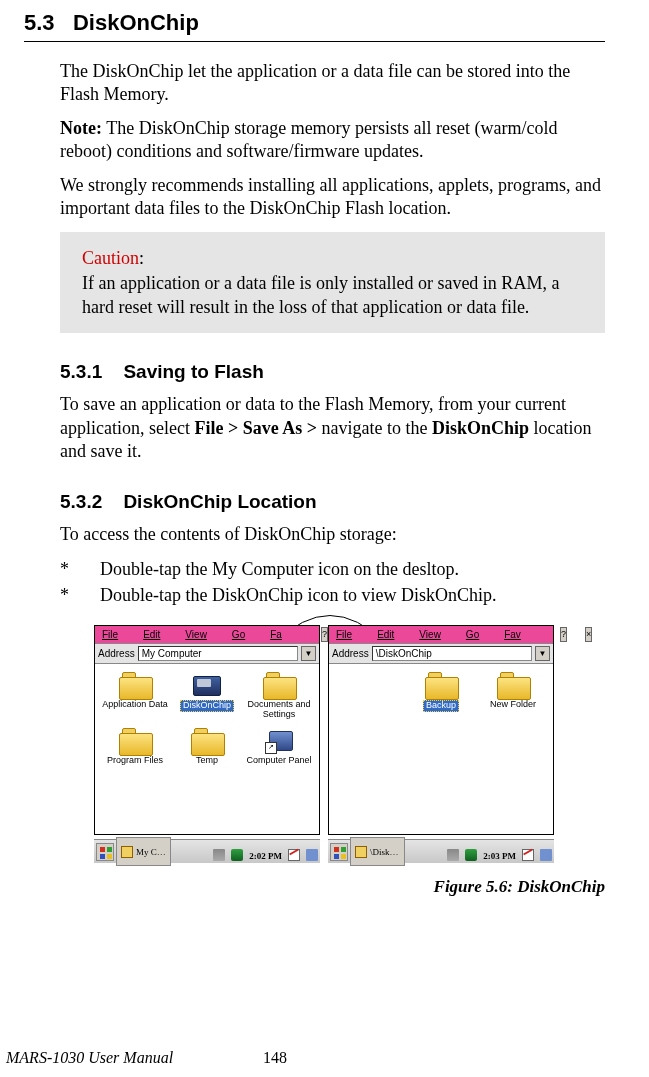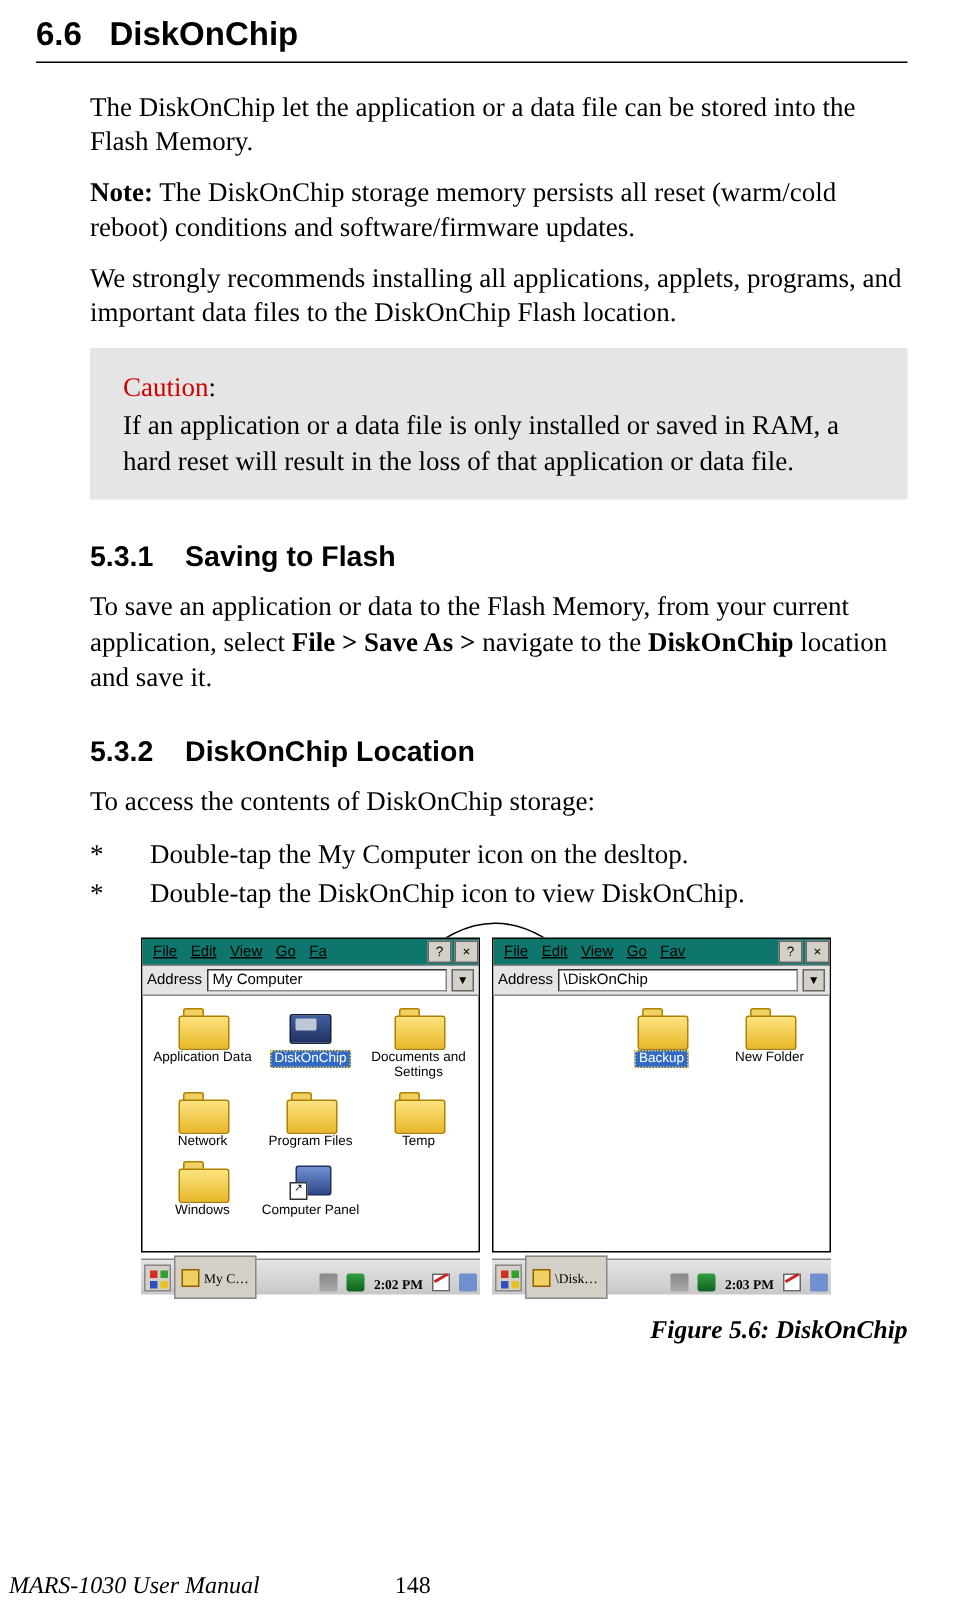--- a/index.html
+++ b/index.html
@@ -74,23 +74,23 @@
       background: #fff;
       font-family: Tahoma, Arial, sans-serif;
       font-size: 10px;
       position: relative;
     }
     .menubar {
       display: flex;
       align-items: center;
       height: 18px;
       border-bottom: 1px solid #888;
-      background: #0f766e;
+      background: #ec4899;
       padding-left: 3px;
-      gap: 1px;
+      gap: 17px;
     }
     .menubar .m {
       padding: 0 4px;
       text-decoration: underline;
       font-size: 10px;
     }
     .menubar .spacer { flex: 1; }
     .menubar .mb-btn {
       width: 16px;
       height: 15px;
@@ -302,21 +302,21 @@
       display: flex;
       font-style: italic;
       font-size: 16px;
     }
     .footer .pg { margin-left: 90px; font-style: normal; }
   </style>
 </head>
 <body>
 
 <div class="section-title">
-  <span>6.6</span>&nbsp;&nbsp;&nbsp;<span>DiskOnChip</span>
+  <span>5.3</span>&nbsp;&nbsp;&nbsp;<span>DiskOnChip</span>
 </div>
 
 <p class="body-text">The DiskOnChip let the application or a data file can be stored into the Flash Memory.</p>
 
 <p class="body-text">
   <span class="b">Note:</span><span> The DiskOnChip storage memory persists all reset (warm/cold reboot) conditions and software/firmware updates.</span>
 </p>
 
 <p class="body-text">We strongly recommends installing all applications, applets, programs, and important data files to the DiskOnChip Flash location.</p>
 
@@ -372,24 +372,22 @@
       </div>
       <div class="addrbar">
         <span class="lbl">Address</span>
         <span class="fld">My Computer</span>
         <span class="dd">▼</span>
       </div>
       <div class="icon-grid" id="grid1">
           <div class="fitem"><div class="folder-ico"></div><div class="ftxt">Application Data</div></div>
           <div class="fitem sel"><div class="disk-ico"></div><div class="ftxt">DiskOnChip</div></div>
           <div class="fitem"><div class="folder-ico"></div><div class="ftxt">Documents and Settings</div></div>
-          <div class="fitem"><div class="folder-ico"></div><div class="ftxt">Network</div></div>
           <div class="fitem"><div class="folder-ico"></div><div class="ftxt">Program Files</div></div>
           <div class="fitem"><div class="folder-ico"></div><div class="ftxt">Temp</div></div>
-          <div class="fitem"><div class="folder-ico"></div><div class="ftxt">Windows</div></div>
           <div class="fitem"><div class="cpanel-ico"></div><div class="ftxt">Computer Panel</div></div>
         </div>
     </div>
     <div class="taskbar">
       <div class="start"></div>
       <div class="task-btn">
           <div class="mini"></div>
           <span>My C…</span>
         </div>
       <div class="tray">

